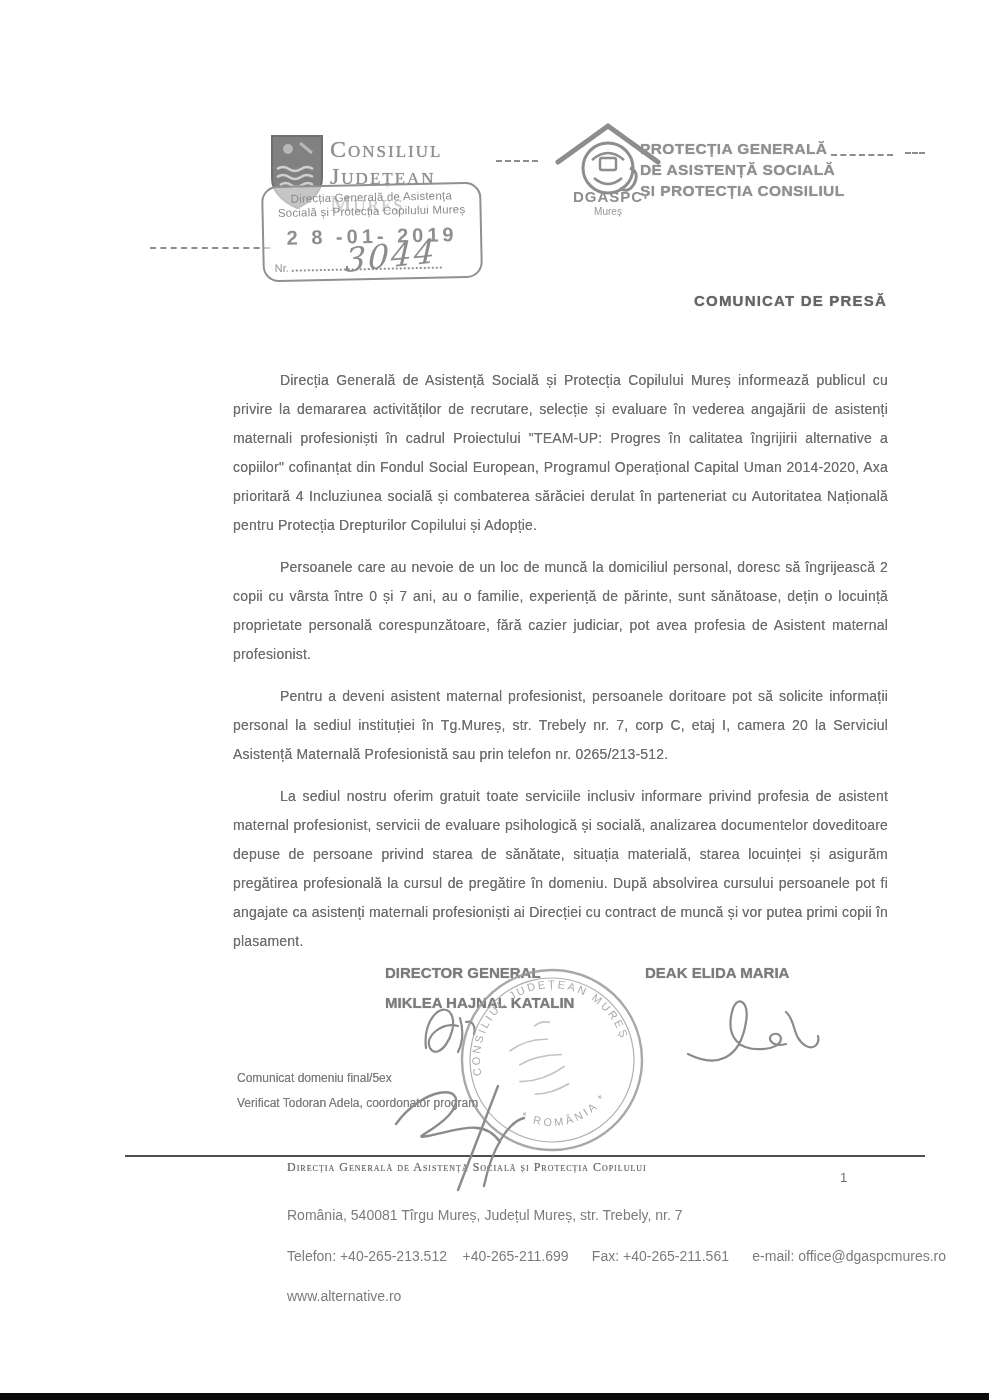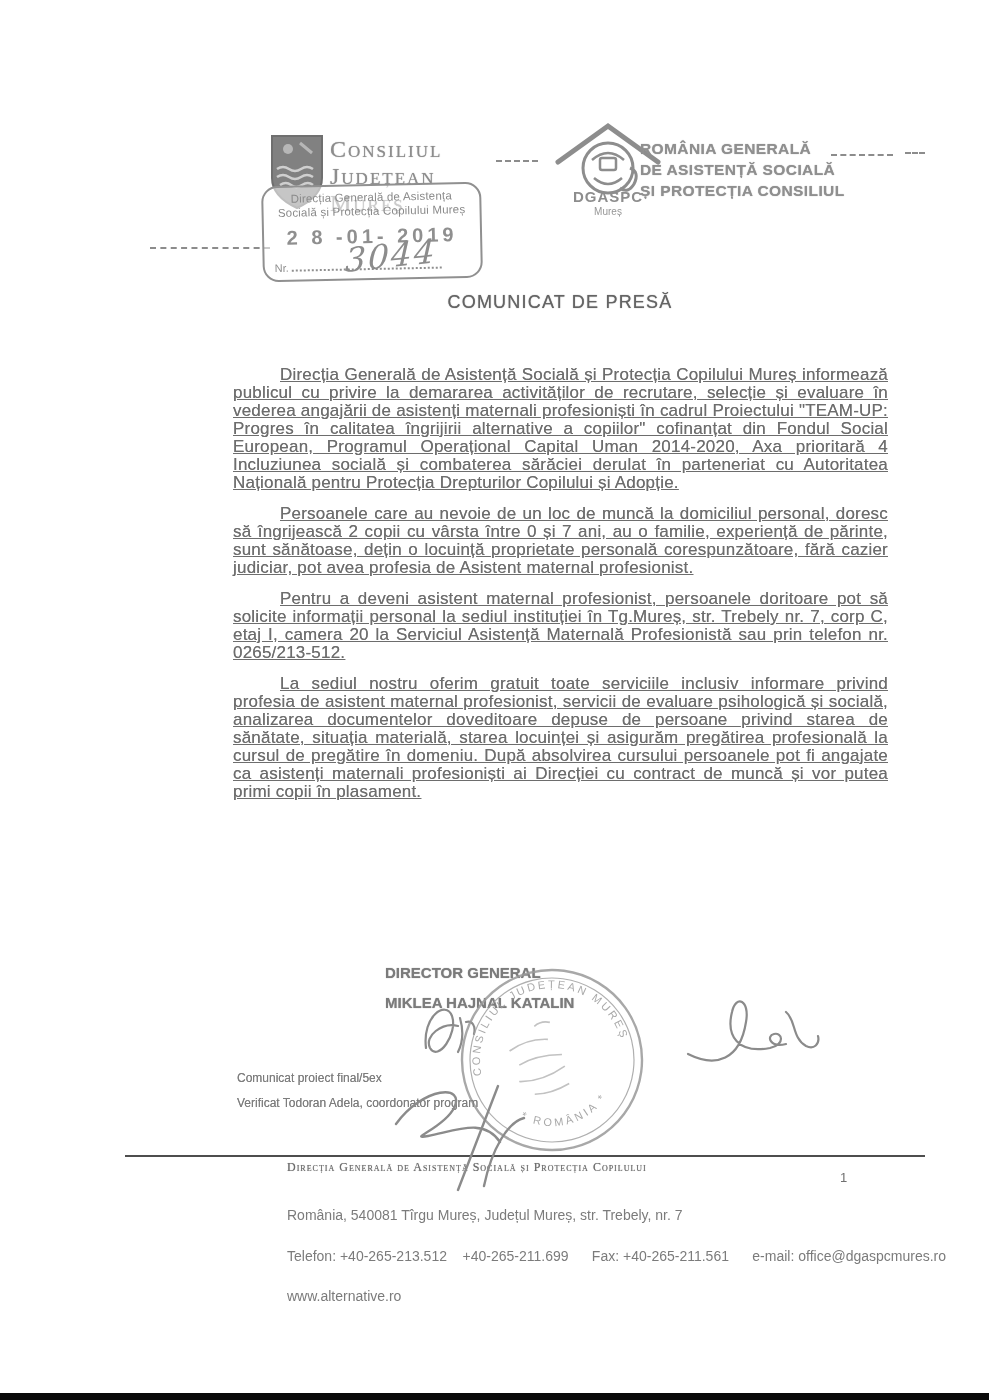--- a/index.html
+++ b/index.html
@@ -32,28 +32,28 @@
   }
   .dgaspc-logo{position:absolute; left:554px; top:116px;}
   .org-block{
     position:absolute; left:640px; top:138px;
     font-size:15.5px; font-weight:bold; line-height:21px; letter-spacing:.4px;
     color:#8f8f8f; text-shadow:0 0 1px #9c9c9c;
   }
   .dash{position:absolute; border-top:2px dashed #8c8c8c;}
   
   .doc-title{
-    position:absolute; left:233px; top:292px; width:654px; text-align:center;
-    font-size:18px; font-weight:normal; letter-spacing:1.2px; color:#646464;
+    position:absolute; left:233px; top:292px; width:654px; text-align:right;
+    font-size:15px; font-weight:bold; letter-spacing:1.2px; color:#646464;
     text-shadow:0 0 1px #7d7d7d;
   }
   .body-text{position:absolute; left:233px; top:366px; width:655px;}
   .body-text p{
-    margin:0 0 13px 0; font-size:17px; line-height:18px; text-align:justify;
-    text-indent:47px; color:#6d6d6d; letter-spacing:.2px; text-shadow:0 0 .6px #8a8a8a;text-decoration:underline;
+    margin:0 0 13px 0; font-size:14px; line-height:29px; text-align:justify;
+    text-indent:47px; color:#6d6d6d; letter-spacing:.2px; text-shadow:0 0 .6px #8a8a8a;
   }
   
   .sig-col{position:absolute; font-size:15px; font-weight:bold; color:#7b7b7b; line-height:30px; text-shadow:0 0 1px #939393;}
   .sig-left{left:385px; top:958px;}
   .sig-right{left:645px; top:958px;}
   .sig-svg{position:absolute;}
   .round-stamp{position:absolute; left:455px; top:963px; width:194px; height:194px; transform:rotate(-14deg); opacity:.85;}
   
   .notes{position:absolute; left:237px; top:1066px; font-size:12px; line-height:25px; color:#7d7d7d; text-shadow:0 0 .5px #949494;}
   
@@ -112,39 +112,40 @@
       <circle cx="54" cy="52" r="25" stroke="#8d8d8d" stroke-width="3" fill="none"></circle>
       <path d="M38 44 q16 -14 32 0 M40 62 q14 12 28 0" stroke="#8d8d8d" stroke-width="2.5" fill="none"></path>
       <rect x="46" y="42" width="16" height="12" rx="2" fill="none" stroke="#8d8d8d" stroke-width="2.5"></rect>
       <path d="M76 52 q10 4 4 16 q-6 10 -14 4" stroke="#8d8d8d" stroke-width="3" fill="none"></path>
       <text x="54" y="86" text-anchor="middle" font-family="Liberation Sans, sans-serif" font-size="15" font-weight="bold" fill="#8d8d8d" letter-spacing="1">DGASPC</text>
       <text x="54" y="99" text-anchor="middle" font-family="Liberation Sans, sans-serif" font-size="10" fill="#979797">Mureș</text>
     </svg>
   </div>
 
   <div class="org-block">
-    <div>ROMÂNIA GENERALĂ</div>
+    <div>PROTECȚIA GENERALĂ</div>
     <div>DE ASISTENȚĂ SOCIALĂ</div>
     <div>ȘI PROTECȚIA CONSILIUL</div>
   </div>
 
   <div class="doc-title">COMUNICAT DE PRESĂ</div>
 
   <div class="body-text">
     <p>Direcția Generală de Asistență Socială și Protecția Copilului Mureș informează publicul cu privire la demararea activităților de recrutare, selecție și evaluare în vederea angajării de asistenți maternali profesioniști în cadrul Proiectului "TEAM-UP: Progres în calitatea îngrijirii alternative a copiilor" cofinanțat din Fondul Social European, Programul Operațional Capital Uman 2014-2020,  Axa prioritară 4 Incluziunea socială și combaterea sărăciei derulat în parteneriat cu Autoritatea Națională pentru Protecția Drepturilor Copilului și Adopție.</p>
     <p>Persoanele care au nevoie de un loc de muncă la domiciliul personal, doresc să îngrijească 2 copii cu vârsta între 0 și 7 ani, au o familie, experiență de părinte, sunt sănătoase, dețin o locuință proprietate personală corespunzătoare, fără cazier judiciar, pot avea profesia de Asistent maternal profesionist.</p>
     <p>Pentru a deveni asistent maternal profesionist, persoanele doritoare pot să solicite informații personal la sediul instituției în Tg.Mureș, str. Trebely nr. 7, corp C, etaj I, camera 20  la Serviciul Asistență Maternală Profesionistă sau prin telefon nr. 0265/213-512.</p>
     <p>La sediul nostru oferim gratuit toate serviciile inclusiv informare privind profesia de asistent maternal profesionist, servicii de evaluare psihologică și socială, analizarea documentelor doveditoare depuse de persoane privind starea de sănătate, situația materială, starea locuinței și  asigurăm pregătirea profesională la cursul de pregătire în domeniu. După absolvirea cursului persoanele pot fi angajate ca asistenți maternali profesioniști ai Direcției cu contract de muncă și vor putea primi copii în plasament.</p>
   </div>
 
   <div class="sig-col sig-left">
     <div>DIRECTOR GENERAL</div>
     <div>MIKLEA HAJNAL KATALIN</div>
   </div>
   <div class="sig-col sig-right">
+    <div>DEAK ELIDA MARIA</div>
   </div>
 
   <svg class="sig-svg" style="left:408px; top:996px;" width="120" height="80" viewBox="0 0 120 80">
     <path d="M18 52 C 14 20 38 4 44 20 C 50 38 30 66 22 52 C 16 40 34 26 50 30 M 52 22 c 4 14 2 26 -2 34 m 8 -30 c 6 -2 10 4 8 12" stroke="#8b8b8b" stroke-width="2.2" fill="none" stroke-linecap="round"></path>
   </svg>
 
   <svg class="sig-svg" style="left:682px; top:988px;" width="150" height="92" viewBox="0 0 150 92">
     <path d="M6 66 C 34 80 58 72 64 34 C 68 12 54 6 50 24 C 44 48 56 66 88 60 C 104 56 100 44 92 46 C 84 48 88 60 104 56 M 104 24 c 10 8 6 26 20 34 c 8 4 14 -2 12 -10" stroke="#8b8b8b" stroke-width="2.2" fill="none" stroke-linecap="round"></path>
   </svg>
 
@@ -161,21 +162,21 @@
     <text font-family="Liberation Sans, sans-serif" font-size="11" letter-spacing="3" fill="#9a9a9a">
       <textPath href="#arc-bottom" startOffset="50%" text-anchor="middle">* ROMÂNIA *</textPath>
     </text>
     <g stroke="#a5a5a5" stroke-width="1.6" fill="none" opacity=".8">
       <path d="M58 78 q20 -8 40 -2 M64 94 q18 -6 44 0 M60 110 q22 6 48 -4 M72 126 q16 4 36 -2"></path>
       <path d="M88 60 q8 -4 16 0"></path>
     </g>
   </svg>
 
   <div class="notes">
-    <div>Comunicat proiect final/5ex</div>
+    <div>Comunicat domeniu final/5ex</div>
     <div>Verificat Todoran Adela,  coordonator program</div>
   </div>
 
   <svg class="sig-svg" style="left:388px; top:1078px; z-index:4;" width="190" height="115" viewBox="0 0 190 115">
     <path d="M8 46 C 36 8 78 6 66 30 C 56 50 18 62 40 58 C 70 52 96 40 112 64 M 70 112 L 110 8 M 96 108 C 104 70 120 44 136 40" stroke="#8b8b8b" stroke-width="2.4" fill="none" stroke-linecap="round"></path>
   </svg>
 
   <div class="footer-rule"></div>
   <div class="footer-org">Direcția Generală de Asistență Socială și Protecția Copilului</div>
   <div class="footer-addr">

